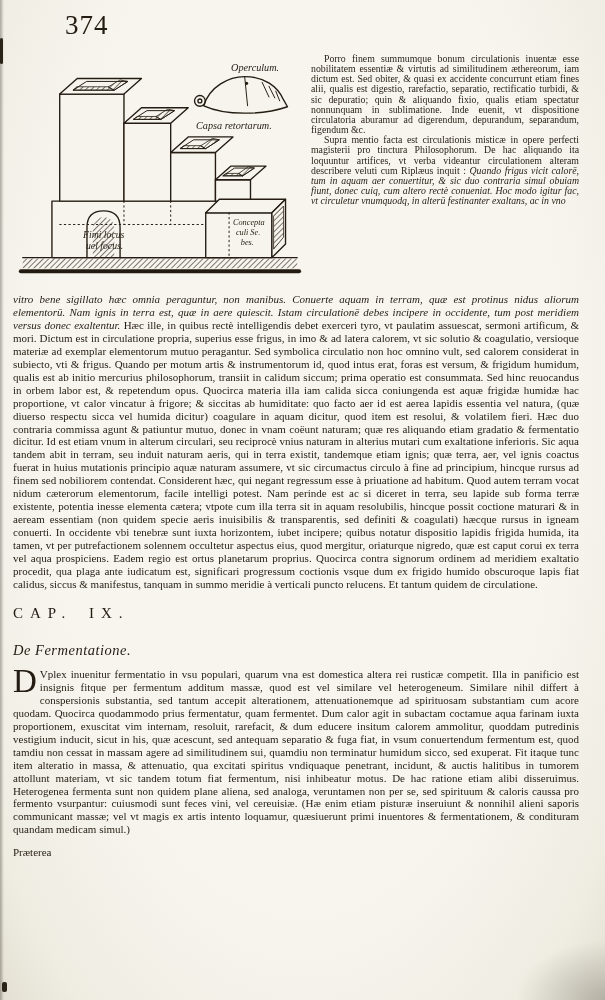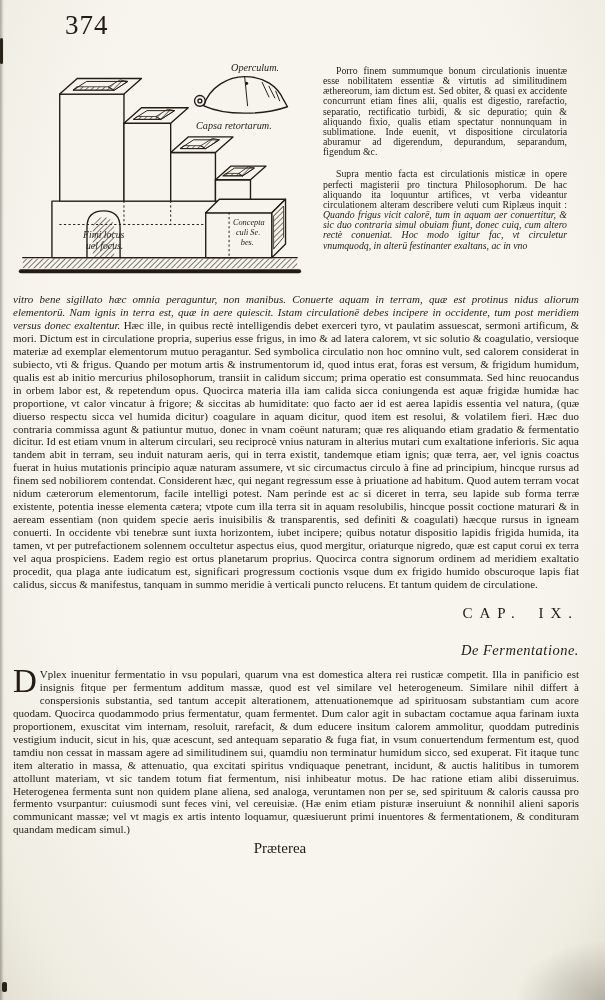--- a/index.html
+++ b/index.html
@@ -18,33 +18,33 @@
   .edge-mark{position:absolute;left:0;top:38px;width:3px;height:26px;background:#2a2318;border-radius:2px;}
   .edge-mark2{position:absolute;left:2px;bottom:8px;width:5px;height:10px;background:#2a2318;border-radius:2px;}
 
   .running-head{display:flex;align-items:baseline;gap:30px;padding-left:52px;height:42px;}
   .pagenum{font-size:27px;letter-spacing:1px;}
   .running-title{font-size:26px;letter-spacing:1.5px;word-spacing:4px;}
 
   .top{display:grid;grid-template-columns:292px 1fr;gap:6px;margin-top:2px;}
   figure{margin:0;padding:0;}
   .intro-col{font-size:9.8px;line-height:10.15px;text-align:justify;hyphens:auto;}
-  .intro-col p{margin:12px;text-indent:13px;}
+  .intro-col p{margin:0;text-indent:13px;}
 
   .bodytext{margin-top:3px;font-size:11px;line-height:12.95px;text-align:justify;hyphens:auto;}
   .bodytext .it, .intro-col .it{font-style:italic;}
 
-  .chap{margin-top:14px;text-align:right;}
+  .chap{margin-top:14px;text-align:left;}
   .chap-head{font-size:15px;letter-spacing:7px;word-spacing:6px;}
   .chap-sub{font-style:italic;font-size:14.5px;margin-top:20px;letter-spacing:.5px;}
 
   .bodytext2{margin-top:9px;font-size:11px;line-height:12.95px;text-align:justify;hyphens:auto;}
   .dropcap{float:left;font-size:33px;line-height:25px;padding:1px 3px 0 0;}
 
-  .catchword{text-align:center;padding-right:32px;margin-top:4px;font-size:15px;}
+  .catchword{text-align:left;padding-right:32px;margin-top:10px;font-size:11px;}
 
   svg text{font-family:"Liberation Serif",serif;font-style:italic;fill:#241c12;stroke:none;}
 </style>
 </head>
 <body>
 
 <div class="page">
   <div class="edge-mark"></div>
   <div class="edge-mark2"></div>
 

